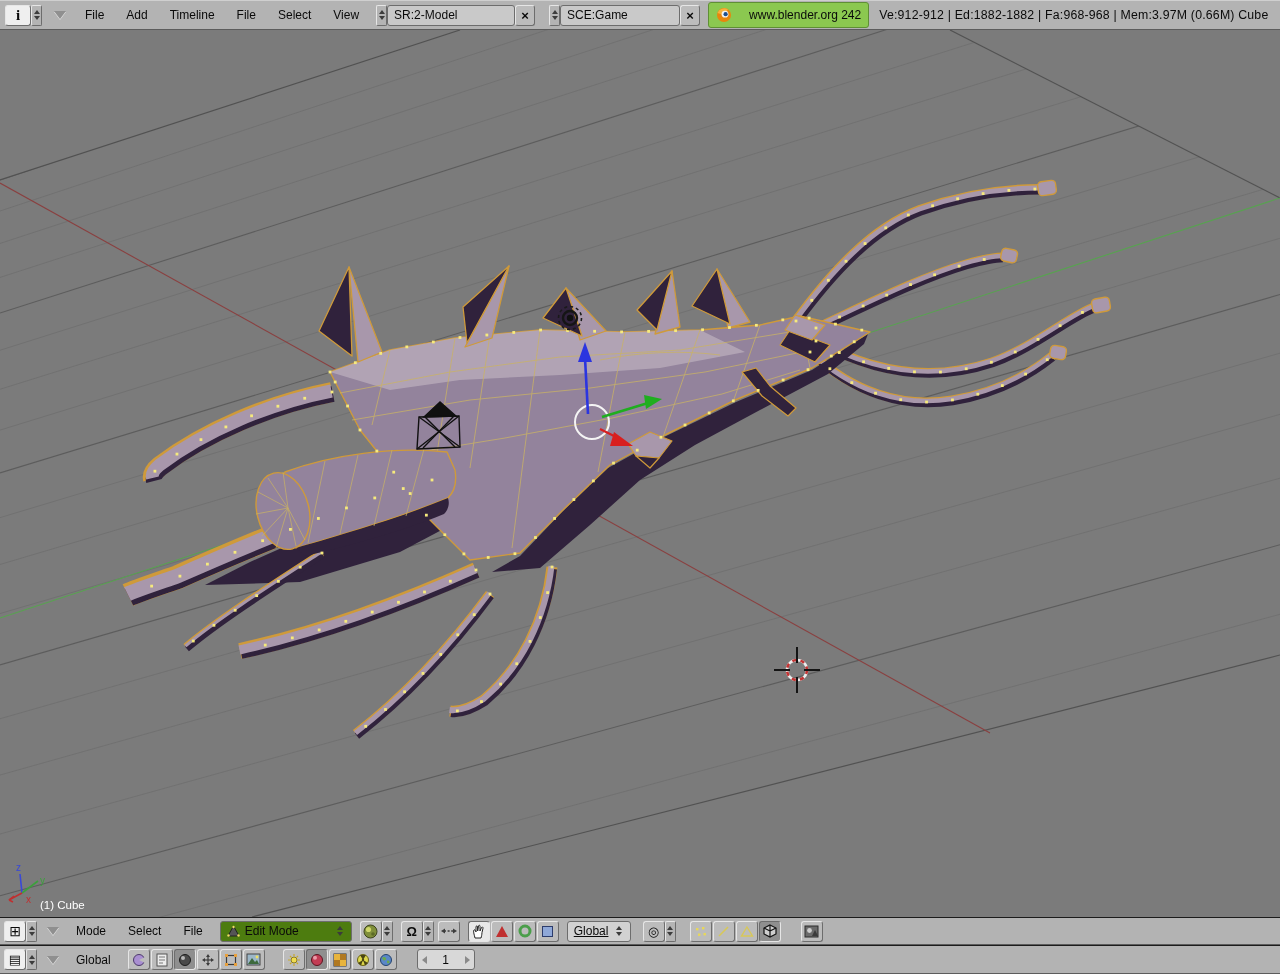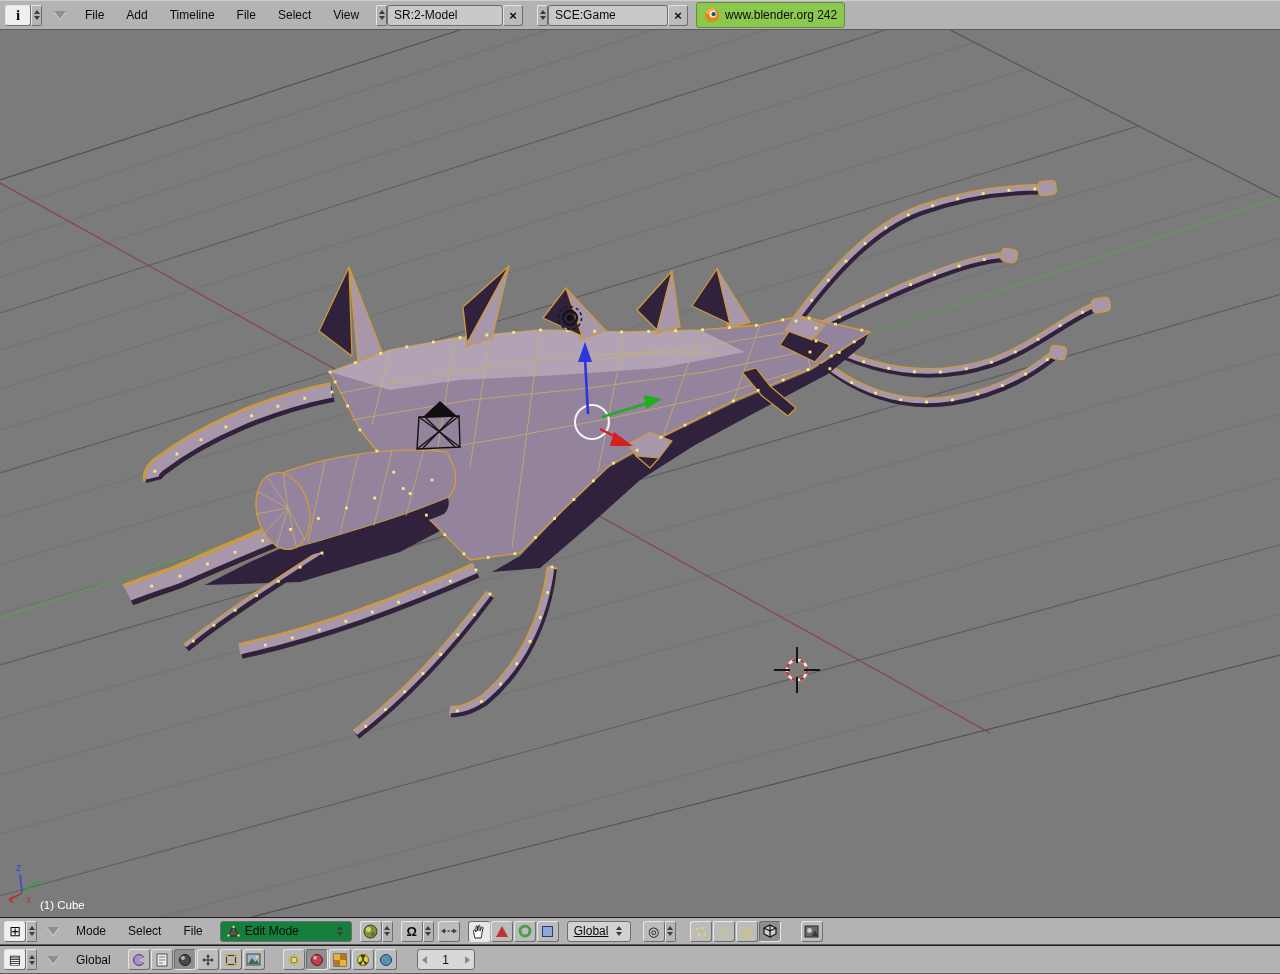--- a/index.html
+++ b/index.html
@@ -26,29 +26,29 @@
   .updn .up{border-bottom:4px solid #3c3c3c;margin-bottom:2px;}
   .updn .dn{border-top:4px solid #3c3c3c;}
   .field{display:flex;align-items:center;height:21px;background:#c9c9c9;
          border:1px solid #6d6d6d;border-radius:3px;padding:0 6px;box-sizing:border-box;}
   .menu{padding:0 11px;cursor:pointer;white-space:nowrap;}
   .collapse-tri{width:0;height:0;border-left:6px solid transparent;border-right:6px solid transparent;
         border-top:8px solid #8f8f8f;position:relative;cursor:pointer;
         filter:drop-shadow(0 1px 0 #e0e0e0);}
   .xbtn{width:20px;font-weight:bold;font-size:13px;}
   .banner{display:flex;align-items:center;height:24px;border-radius:3px;
-          background:var(--banner_green,#8bc850);padding:0 7px;gap:5px;border:1px solid #5f8f35;}
+          background:var(--banner_green,#8bc850);padding:0 7px;gap:17px;border:1px solid #5f8f35;}
   .stats{margin-left:10px;font-size:12.3px;letter-spacing:.2px;}
   .framefield{display:flex;align-items:center;justify-content:space-between;
           width:58px;height:21px;background:#d8d8d8;border:1px solid #6d6d6d;border-radius:3px;
           padding:0 4px;box-sizing:border-box;}
   .arrow-l{width:0;height:0;border-top:4px solid transparent;border-bottom:4px solid transparent;border-right:5px solid #8a8a8a;}
   .arrow-r{width:0;height:0;border-top:4px solid transparent;border-bottom:4px solid transparent;border-left:5px solid #8a8a8a;}
   .dd-icon{margin-right:5px;display:flex;align-items:center;}
-  .mode-dd{width:132px;background:#15803d;}
+  .mode-dd{width:132px;background:#4d7c0f;}
   .global-dd{width:64px;background:#d2d2d2;text-decoration:underline;}
   .grp{display:flex;gap:1px;}
   svg text{font-family:"Liberation Sans",sans-serif;}
   #viewport{position:absolute;top:30px;left:0;width:1280px;height:887px;}
 </style>
 <style>
  .fL{fill:#a897ab} .fLL{fill:#b6a9b9} .fM{fill:#93839c} .fD{fill:#30223c}
  .sW{stroke:#cf9a3a} .sT{stroke:#c9b264}
  .sX{stroke:#d81f1f} .sY{stroke:#1fae1f} .sZ{stroke:#2b35e0}
  .fX{fill:#d81f1f} .fY{fill:#1fae1f} .fZ{fill:#2b35e0}
@@ -76,21 +76,21 @@
     <span class="menu">Add</span>
     <span class="menu">Timeline</span>
     <span class="menu">File</span>
     <span class="menu">Select</span>
     <span class="menu">View</span>
     <div style="width:6px"></div>
     <div class="updn">
         <i class="up"></i>
         <i class="dn"></i>
       </div>
-    <div class="field" style="width:116px">
+    <div class="field" style="width:128px">
       <span>SR:2-Model</span>
     </div>
     <div class="btn xbtn">
       <span>×</span>
     </div>
     <div style="width:14px"></div>
     <div class="updn">
         <i class="up"></i>
         <i class="dn"></i>
       </div>
@@ -103,20 +103,21 @@
     <div style="width:8px"></div>
     <div class="banner">
       <svg width="16" height="16" viewBox="0 0 16 16">
         <circle cx="8" cy="8" r="7" fill="#e8860c"></circle>
         <path d="M1.5,6 A7,7 0 0 1 12,2.5 L8,8 Z" fill="#f7b13d"></path>
         <circle cx="9" cy="7.2" r="3.4" fill="#f2f2f2"></circle>
         <circle cx="9.6" cy="7.2" r="2.1" fill="#1e4f8f"></circle>
       </svg>
       <span>www.blender.org 242</span>
     </div>
+    <span class="stats">Ve:912-912 | Ed:1882-1882 | Fa:968-968 | Mem:3.97M (0.66M) Cube</span>
   </div>
 
   <div id="viewport">
   <svg width="1280" height="887" viewBox="0 30 1280 887">
     <defs>
       <clipPath id="gridclip">
         <polygon points="0,180 460,30 950,30 1280,198 1280,655 252,917 0,917"></polygon>
       </clipPath>
     </defs>
 

